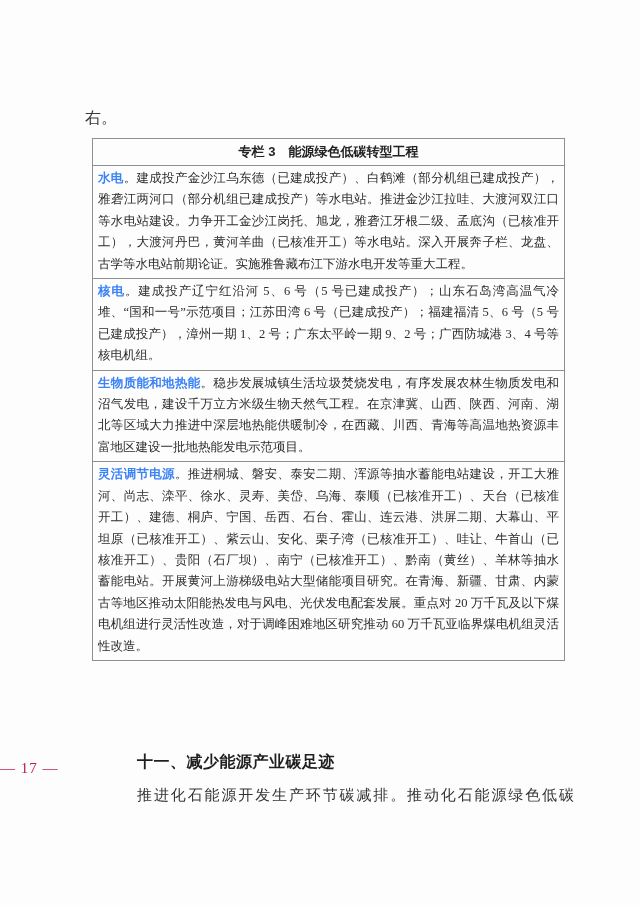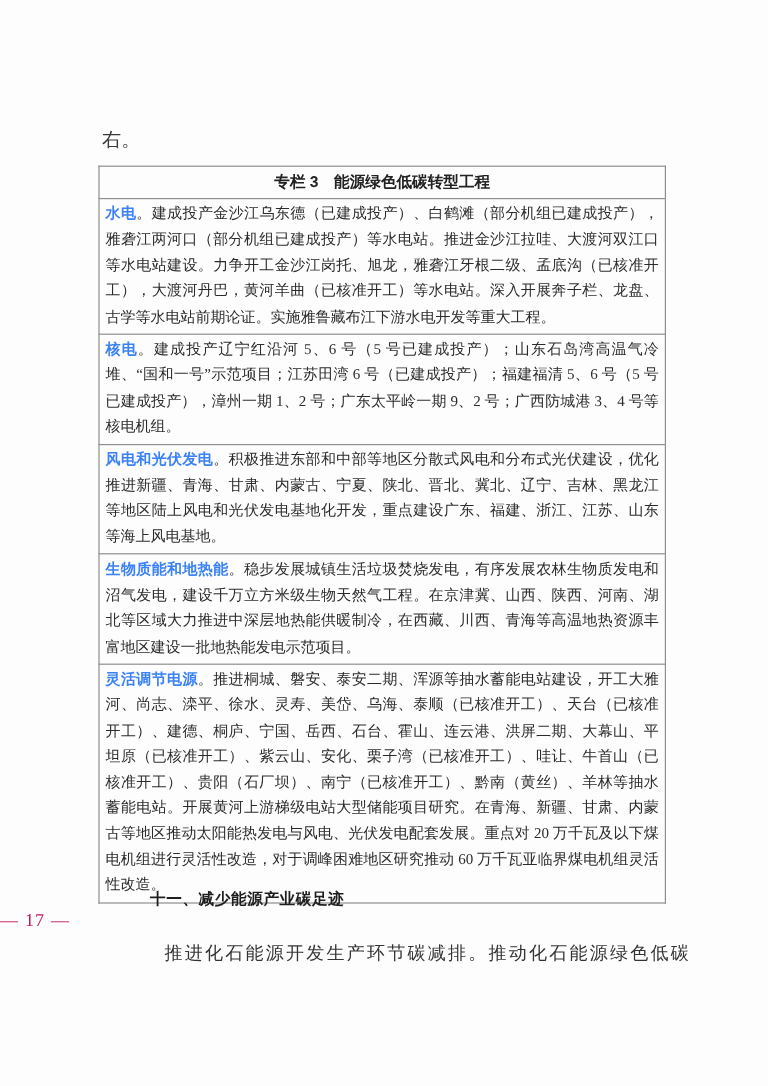--- a/index.html
+++ b/index.html
@@ -19,21 +19,21 @@
   .top-text {
     position: absolute;
     left: 85px;
     top: 107px;
     font-size: 16px;
     line-height: 22px;
     color: #3a3a3a;
   }
   table.box {
     position: absolute;
-    left: 82px;
+    left: 92px;
     top: 138px;
     width: 473px;
     border-collapse: collapse;
     table-layout: fixed;
   }
   table.box th, table.box td {
     border: 1px solid #8f8f8f;
     background: #fdfdfd;
   }
   table.box th {
@@ -60,24 +60,24 @@
   }
   td.row-0 { height: 103px; }
   td.row-1 { height: 82px; }
   td.row-2 { height: 83px; }
   td.row-3 { height: 82px; margin-top: 23px; }
   td.row-4 { height: 188px; }
   .section-heading {
     position: absolute;
     left: 121px;
     top: 736px;
-    margin: 4px;
+    margin: 16px;
     font-family: "Liberation Sans", "DejaVu Sans", sans-serif;
     font-weight: bold;
-    font-size: 13px;
+    font-size: 16px;
     color: #1f1f1f;
     letter-spacing: 0.5px;
   }
   .body-paragraph {
     position: absolute;
     left: 120px;
     top: 766px;
     width: 437px;
     margin: 17px;
     font-size: 15px;
@@ -111,23 +111,20 @@
       </tr>
     </thead>
     <tbody id="box-rows">
         <tr>
           <td class="row-0"><span class="lead">水电</span><span>。建成投产金沙江乌东德（已建成投产）、白鹤滩（部分机组已建成投产），雅砻江两河口（部分机组已建成投产）等水电站。推进金沙江拉哇、大渡河双江口等水电站建设。力争开工金沙江岗托、旭龙，雅砻江牙根二级、孟底沟（已核准开工），大渡河丹巴，黄河羊曲（已核准开工）等水电站。深入开展奔子栏、龙盘、古学等水电站前期论证。实施雅鲁藏布江下游水电开发等重大工程。</span></td>
         </tr>
         <tr>
           <td class="row-1"><span class="lead">核电</span><span>。建成投产辽宁红沿河 5、6 号（5 号已建成投产）；山东石岛湾高温气冷堆、“国和一号”示范项目；江苏田湾 6 号（已建成投产）；福建福清 5、6 号（5 号已建成投产），漳州一期 1、2 号；广东太平岭一期 9、2 号；广西防城港 3、4 号等核电机组。</span></td>
         </tr>
         <tr>
-          <td class="row-2"><span class="lead">风电和光伏发电</span><span>。积极推进东部和中部等地区分散式风电和分布式光伏建设，优化推进新疆、青海、甘肃、内蒙古、宁夏、陕北、晋北、冀北、辽宁、吉林、黑龙江等地区陆上风电和光伏发电基地化开发，重点建设广东、福建、浙江、江苏、山东等海上风电基地。</span></td>
-        </tr>
-        <tr>
           <td class="row-3"><span class="lead">生物质能和地热能</span><span>。稳步发展城镇生活垃圾焚烧发电，有序发展农林生物质发电和沼气发电，建设千万立方米级生物天然气工程。在京津冀、山西、陕西、河南、湖北等区域大力推进中深层地热能供暖制冷，在西藏、川西、青海等高温地热资源丰富地区建设一批地热能发电示范项目。</span></td>
         </tr>
         <tr>
           <td class="row-4"><span class="lead">灵活调节电源</span><span>。推进桐城、磐安、泰安二期、浑源等抽水蓄能电站建设，开工大雅河、尚志、滦平、徐水、灵寿、美岱、乌海、泰顺（已核准开工）、天台（已核准开工）、建德、桐庐、宁国、岳西、石台、霍山、连云港、洪屏二期、大幕山、平坦原（已核准开工）、紫云山、安化、栗子湾（已核准开工）、哇让、牛首山（已核准开工）、贵阳（石厂坝）、南宁（已核准开工）、黔南（黄丝）、羊林等抽水蓄能电站。开展黄河上游梯级电站大型储能项目研究。在青海、新疆、甘肃、内蒙古等地区推动太阳能热发电与风电、光伏发电配套发展。重点对 20 万千瓦及以下煤电机组进行灵活性改造，对于调峰困难地区研究推动 60 万千瓦亚临界煤电机组灵活性改造。</span></td>
         </tr>
       </tbody>
   </table>
 
   <h2 class="section-heading">十一、减少能源产业碳足迹</h2>
 

